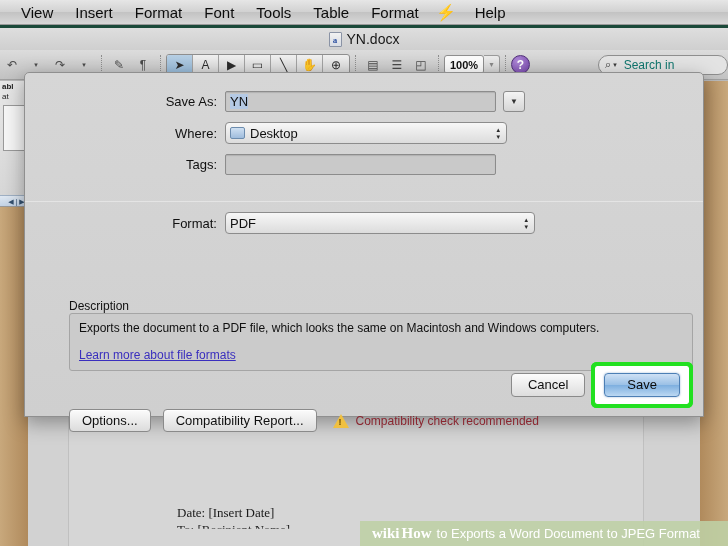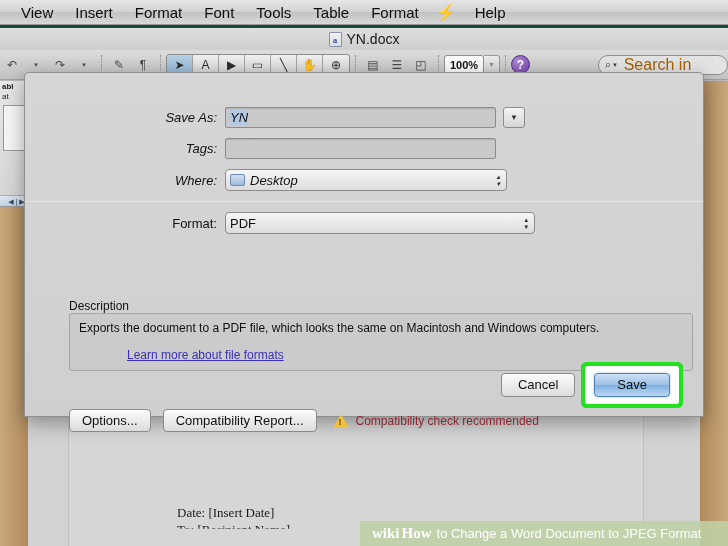--- a/index.html
+++ b/index.html
@@ -84,21 +84,21 @@
     display: flex; align-items: center; justify-content: center;
     border: 1px solid #51307a;
   }
   .searchbox {
     height: 20px; border: 1px solid #8e8e8e; border-radius: 10px;
     background: #e3e3e3; display: flex; align-items: center;
     padding: 0 6px; min-width: 130px;
   }
   .searchbox .sicon { font-size: 11px; color: #3a3a3a; margin-right: 2px; }
   .searchbox .sarrow { font-size: 7px; color: #3a3a3a; margin-right: 7px; }
-  .searchbox .sph { font-size: 16px; color: #a16207; white-space: nowrap; }
+  .searchbox .sph { font-size: 12px; color: #0f766e; white-space: nowrap; }
 
   
   .docarea {
     position: absolute; left: 0; top: 81px; width: 728px; height: 465px;
     background: #b99a72;
   }
   .wood-left { position: absolute; left: 0; top: 0; width: 28px; height: 465px;
     background: linear-gradient(to right,#c8a87c,#b08a5c); }
   .sidebar-panel {
     position: absolute; left: 0; top: 0; width: 34px; height: 126px;
@@ -139,21 +139,21 @@
   }
 
   
   .dialog {
     position: absolute; left: 24px; top: 72px; width: 680px; height: 345px;
     background: linear-gradient(to bottom, #d6d6d6 0%, #cfcfcf 100%);
     border: 1px solid #8f8f8f;
     border-radius: 5px 5px 0 0;
     box-shadow: 0 6px 20px rgba(0,0,0,0.35);
   }
-  .dlg-rows { position: absolute; left: 0; top: 34px; width: 100%; font-style: italic; }
+  .dlg-rows { position: absolute; left: 0; top: 18px; width: 100%; }
   .row { display: flex; align-items: center; margin-bottom: 10px; }
   .row .lbl {
     width: 200px; text-align: right; padding-right: 8px;
     font-size: 13px; color: #101010;
   }
   .txtfield {
     width: 271px; height: 21px; background: #c9c9c9;
     border: 1px solid #8c8c8c; border-radius: 2px;
     font-size: 13px; color: #111; padding: 0 4px; line-height: 19px;
     box-shadow: inset 0 1px 1px rgba(0,0,0,0.12);
@@ -192,21 +192,21 @@
     font-size: 12px; color: #111;
   }
   .desc-box {
     position: absolute; left: 44px; top: 240px; width: 624px; height: 58px;
     background: #cbcbcb; border: 1px solid #a5a5a5; border-radius: 3px;
     padding: 7px 9px;
   }
   .desc-box .dtxt { font-size: 12px; color: #101010; }
   .desc-box .dlink {
     font-size: 12px; color: #3a2fbe; text-decoration: underline; margin-top: 13px;
-    display: inline-block; cursor: pointer; margin-left: 48px;
+    display: inline-block; cursor: pointer;
   }
   .btnrow { position: absolute; left: 44px; top: 336px; display: flex; align-items: center; }
   .pushbtn {
     height: 23px; border: 1px solid #8a8a8a; border-radius: 4px;
     background: linear-gradient(to bottom,#fbfbfb,#dcdcdc);
     font-size: 13px; color: #0f0f0f; padding: 0 12px; line-height: 21px;
     box-shadow: 0 1px 0 rgba(255,255,255,0.7) inset;
   }
   .warn-tri {
     width: 0; height: 0; border-left: 8px solid transparent;
@@ -227,21 +227,20 @@
   .cancelbtn {
     height: 24px; border: 1px solid #8a8a8a; border-radius: 4px;
     background: linear-gradient(to bottom,#fcfcfc,#dddddd);
     font-size: 13px; color: #0f0f0f; padding: 0 16px; line-height: 22px;
     margin-right: 10px;
   }
   .savewrap {
     position: relative; padding: 7px 9px;
     background: #ffffff; outline: 4px solid #22e020; outline-offset: 0;
     border-radius: 2px; box-shadow: 0 0 0 4px #22e020;
-    margin-right: 10px;
   }
   .savebtn {
     height: 24px; border: 1px solid #4d7fb5; border-radius: 4px;
     background: linear-gradient(to bottom,#cfe1f5 0%,#9cc1e6 48%,#7fb0e0 52%,#bcd8f2 100%);
     font-size: 13px; color: #0b0b0b; padding: 0 22px; line-height: 22px;
     box-shadow: 0 0 2px rgba(70,120,180,0.6);
   }
   .cursor {
     position: absolute; left: 60px; top: 22px; width: 0; height: 0;
     pointer-events: none;
@@ -362,35 +361,35 @@
 
       <div class="row">
         <div class="lbl">Save As:</div>
         <div class="txtfield">
           <span class="sel-text">YN</span>
         </div>
         <div class="dropbtn">▼</div>
       </div>
 
       <div class="row">
-        <div class="lbl">Tags:</div>
-        <div class="txtfield" placeholder=""></div>
-      </div>
-
-      <div class="row">
         <div class="lbl">Where:</div>
         <div class="popup">
           <span class="folder"></span>
           <span>Desktop</span>
           <span class="steppers">
             <span style="display:block">▴</span>
             <span style="display:block">▾</span>
           </span>
         </div>
       </div>
+
+      <div class="row">
+        <div class="lbl">Tags:</div>
+        <div class="txtfield" placeholder=""></div>
+      </div>
     </div>
 
     <div class="divider" style="top:128px"></div>
 
     <div class="row" style="position:absolute;left:0;top:139px">
       <div class="lbl">Format:</div>
       <div class="popup wide">
         <span>PDF</span>
         <span class="steppers">
           <span style="display:block">▴</span>
@@ -420,16 +419,16 @@
         <svg class="cursor" width="16" height="22" viewBox="0 0 16 22">
           <polygon points="0,0 0,16 4,12.5 6.6,18.5 9.4,17.2 6.8,11.4 11.6,11.2" fill="#111" stroke="#fff" stroke-width="1.1"></polygon>
         </svg>
       </div>
     </div>
   </div>
 
   <div class="watermark">
     <span class="wk">wiki</span>
     <span class="wh">How</span>
-    <span class="wrest">to Change a Word Document to JPEG Format</span>
+    <span class="wrest">to Exports a Word Document to JPEG Format</span>
   </div>
 
 </div>
 
 </body></html>

